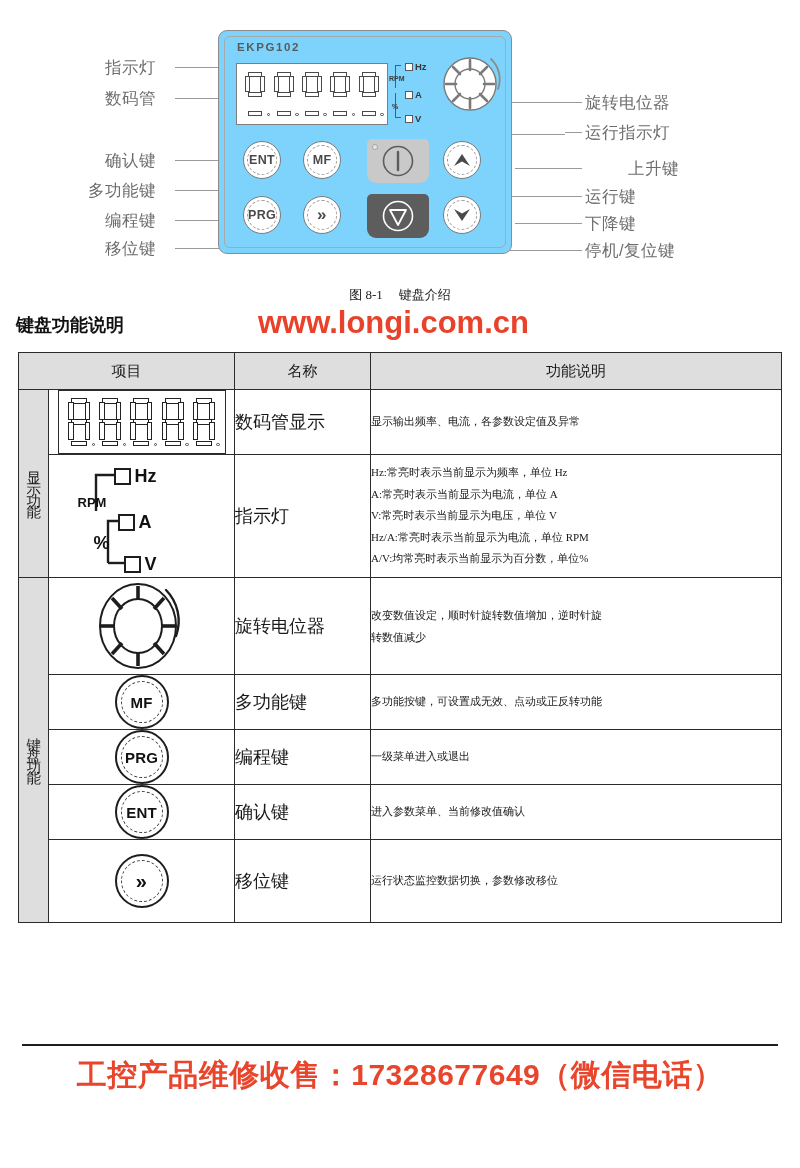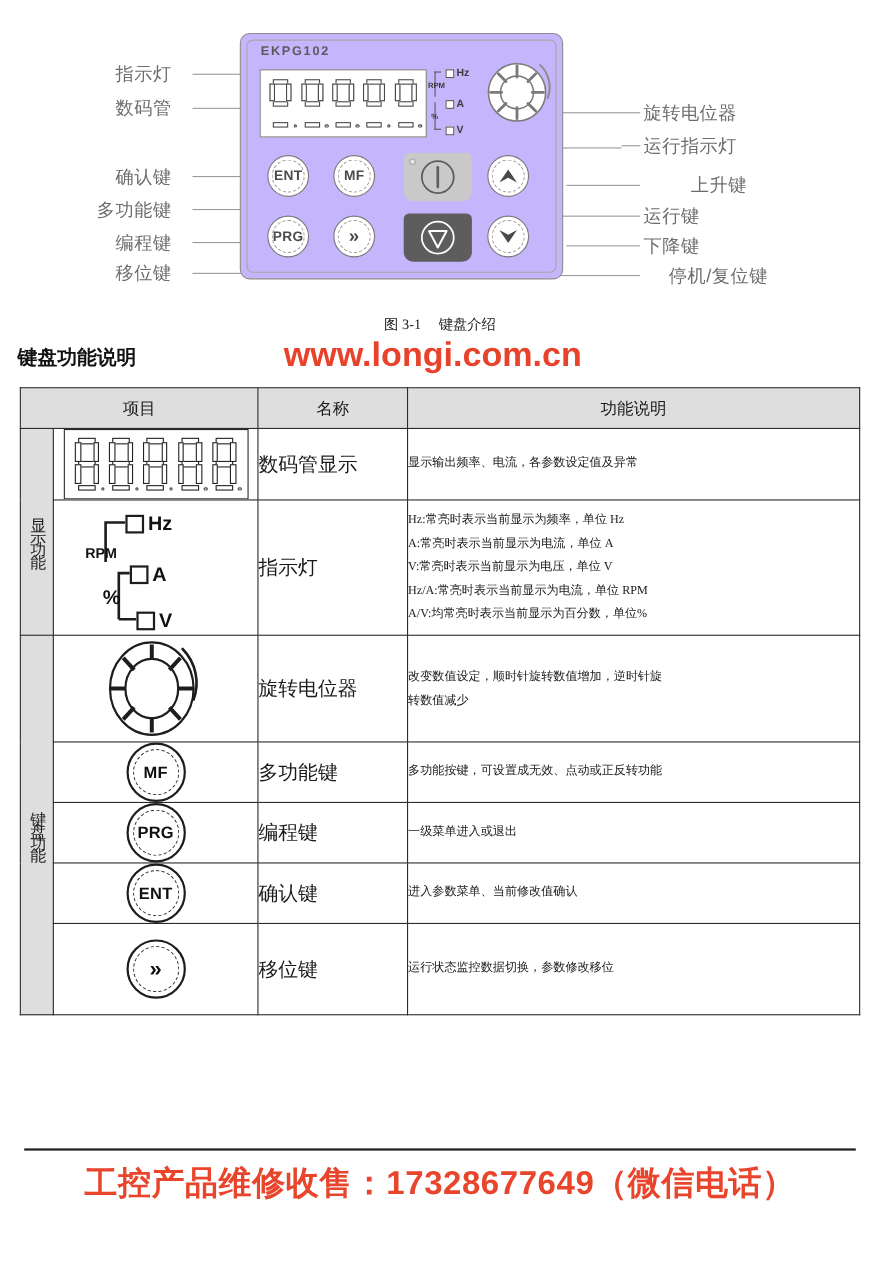--- a/index.html
+++ b/index.html
@@ -44,21 +44,21 @@
 
   
   .keypad {
     position: absolute;
     left: 218px;
     top: 30px;
     width: 292px;
     height: 222px;
     border: 1.6px solid #8c8c8c;
     border-radius: 9px;
-    background: #c4b5fd;
+    background: #7dd3fc;
   }
   .keypad-inner {
     position: absolute;
     left: 5px;
     top: 5px;
     right: 5px;
     bottom: 5px;
     border: 1.3px solid #a8a8a8;
     border-radius: 6px;
   }
@@ -442,21 +442,21 @@
   <div class="callout-vline" style="left:303px; top:175px; height:15px;"></div>
   <div class="callout-line" style="left:175px; top:220px; width:72px;"></div>
   <div class="callout-line" style="left:175px; top:248px; width:128px;"></div>
   <div class="callout-vline" style="left:303px; top:232px; height:16px;"></div>
 
   <div class="callout-label" style="left:585px; top:92px;">旋转电位器</div>
   <div class="callout-label" style="left:585px; top:122px;">运行指示灯</div>
   <div class="callout-label" style="left:585px; top:158px;margin-left:43px;">上升键</div>
   <div class="callout-label" style="left:585px; top:186px;font-family:Liberation Mono, monospace;">运行键</div>
   <div class="callout-label" style="left:585px; top:213px;">下降键</div>
-  <div class="callout-label" style="left:608px; top:240px;">停机/复位键</div>
+  <div class="callout-label" style="left:585px; top:240px;">停机/复位键</div>
 
   <div class="callout-line" style="left:500px; top:102px; width:82px;"></div>
   <div class="callout-line" style="left:565px; top:132px; width:17px;"></div>
   <div class="callout-vline" style="left:565px; top:132px; height:0px;"></div>
   <div class="callout-line" style="left:385px; top:134px; width:180px;"></div>
   <div class="callout-vline" style="left:385px; top:134px; height:18px;"></div>
   <div class="callout-line" style="left:515px; top:168px; width:67px;"></div>
   <div class="callout-line" style="left:432px; top:196px; width:150px;"></div>
   <div class="callout-vline" style="left:432px; top:188px; height:8px;"></div>
   <div class="callout-line" style="left:515px; top:223px; width:67px;"></div>
@@ -592,21 +592,21 @@
     </div>
     <div class="rbtn" style="left:224px; top:165px;">
       <svg width="20" height="18" viewBox="0 0 20 18" style="z-index:1">
         <polygon points="10,15 2,3 10,7.5 18,3" fill="#4a4a4a"></polygon>
       </svg>
     </div>
   </div>
 </div>
 
 <div class="fig-caption">
-  <span class="cap-num">图 3-1</span><span>键盘介绍</span>
+  <span class="cap-num">图 8-1</span><span>键盘介绍</span>
 </div>
 
 <div class="sec-head">键盘功能说明</div>
 
 <div class="watermark" id="watermark" style="color: rgb(232, 66, 42);">www.longi.com.cn</div>
 
 <table class="fn-table">
   <colgroup>
     <col style="width:30px">
       <col style="width:186px">

